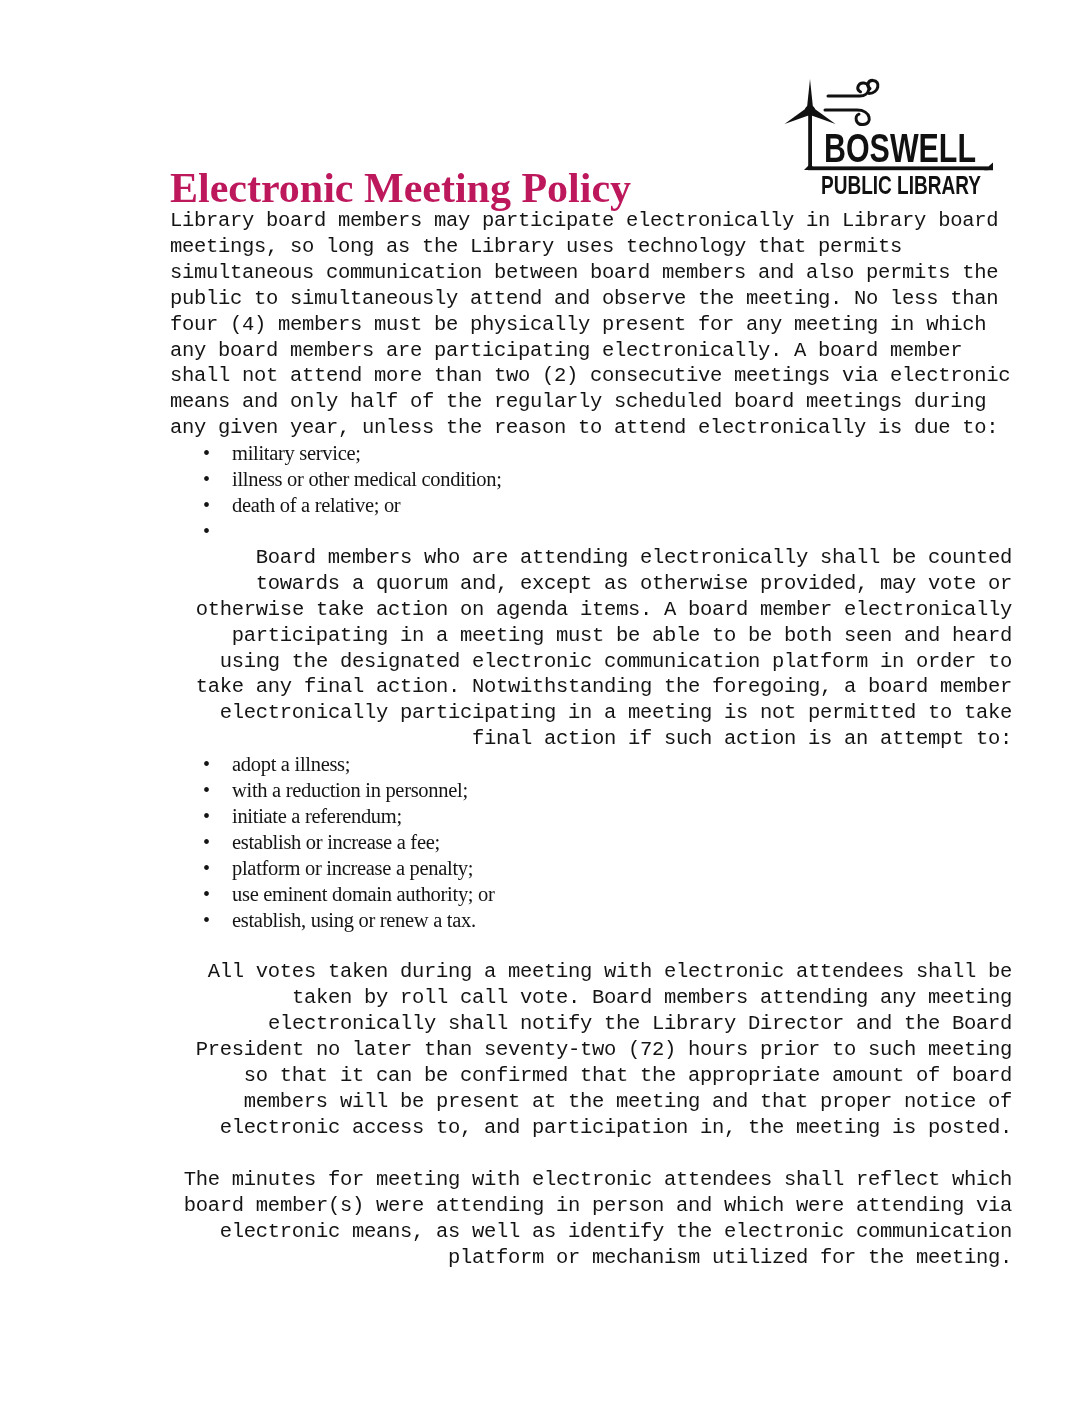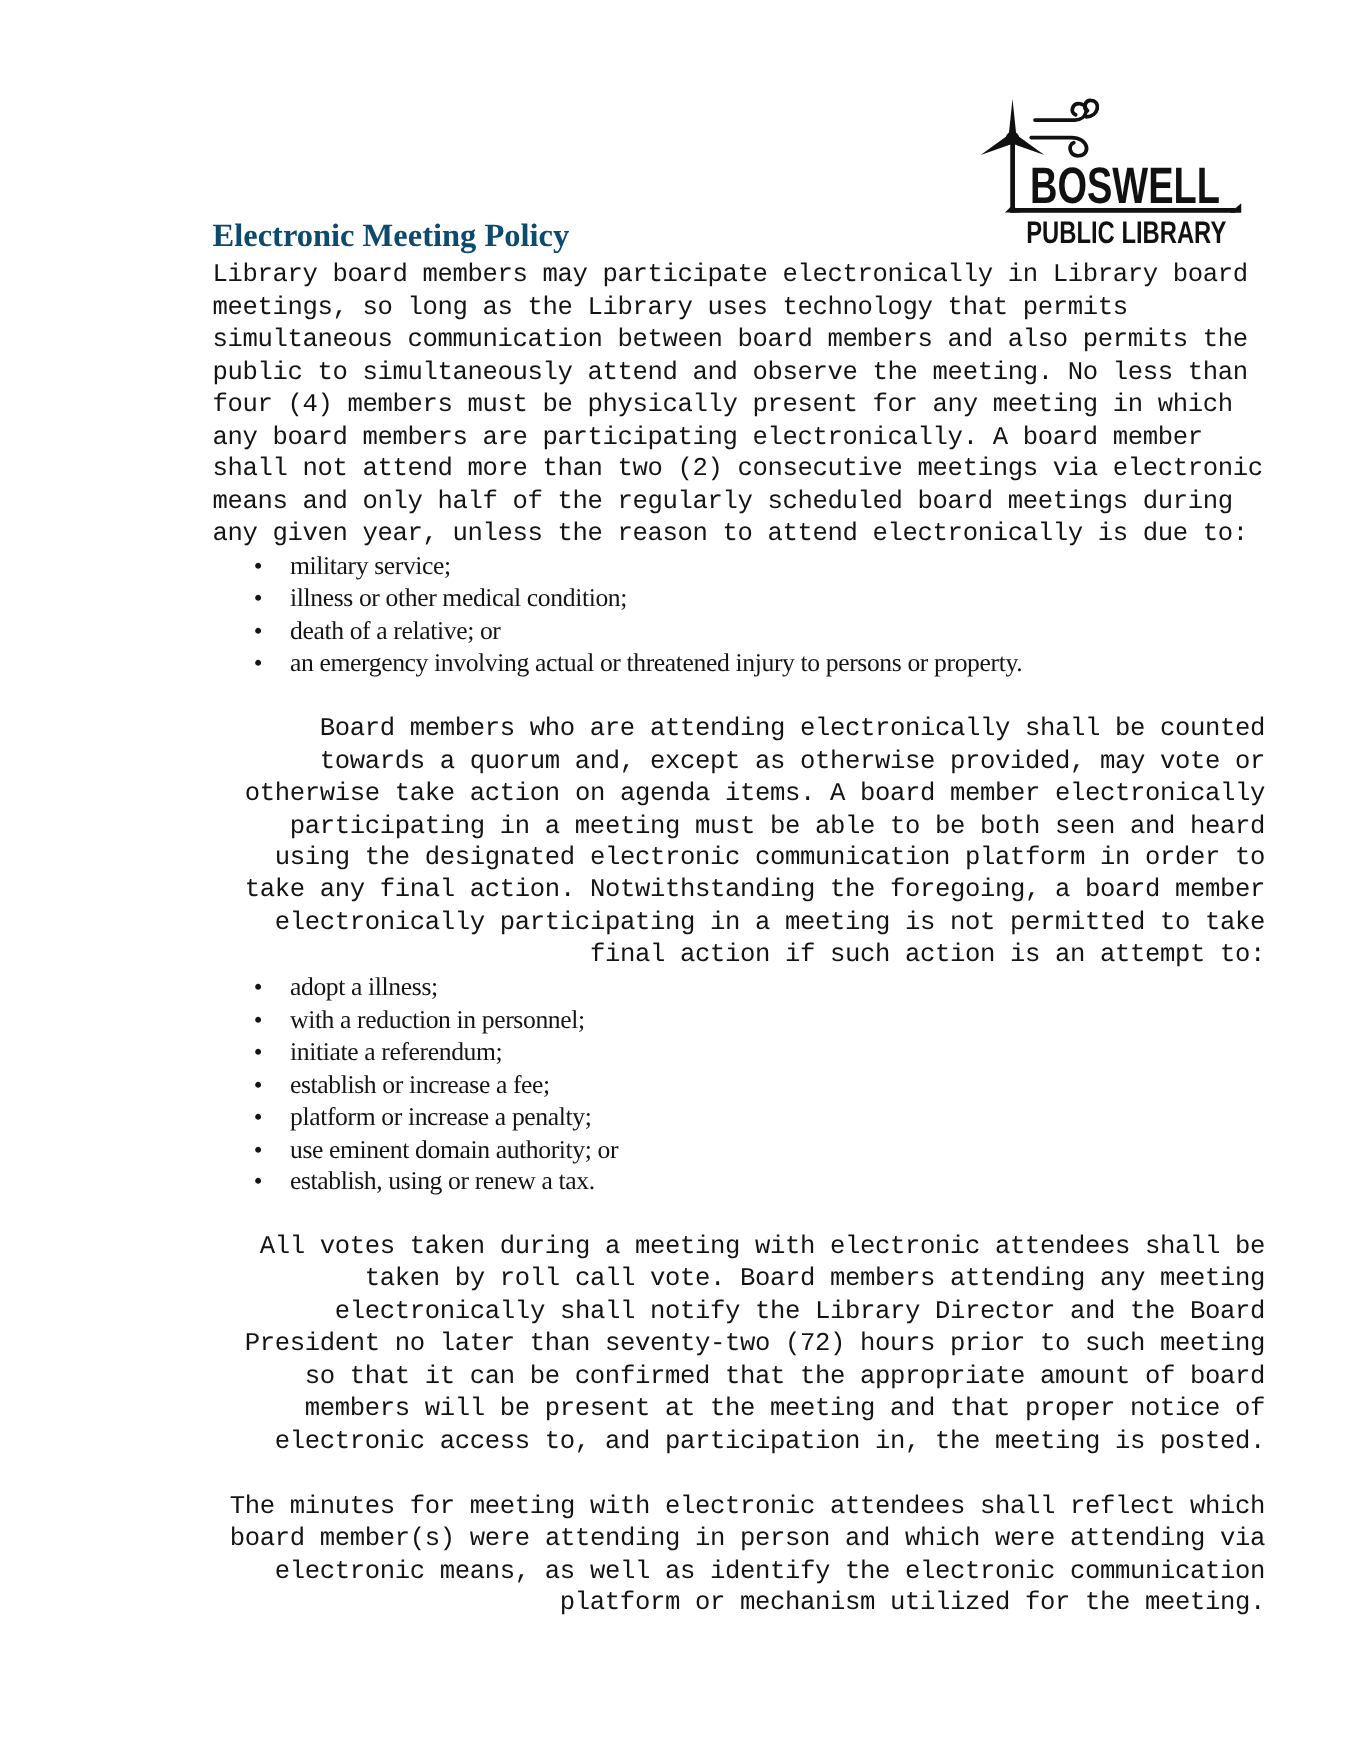--- a/index.html
+++ b/index.html
@@ -26,25 +26,25 @@
     fill: #111;
   }
 
   
   .content {
     position: absolute;
     left: 128px; top: 170px;
     width: 842px;
   }
   .doc-title {
-    font-size: 26px;
+    font-size: 42px;
     line-height: 37px;
     font-weight: bold;
     margin: 0 0 1px 0;
-    color: #0c4a6e;
+    color: #be185d;
     letter-spacing: 0;
   }
   .para {
     font-size: 20.5px;
     line-height: 25.9px;
     letter-spacing: -0.3px;
     margin: 0;
     text-align: left;
     font-family: Liberation Mono, monospace;
   }
@@ -114,21 +114,20 @@
       <li>
         <span class="bullet-dot">•</span>
         <span>illness or other medical condition;</span>
       </li>
       <li>
         <span class="bullet-dot">•</span>
         <span>death of a relative; or</span>
       </li>
       <li>
         <span class="bullet-dot">•</span>
-        <span>an emergency involving actual or threatened injury to persons or property.</span>
       </li>
     </ul>
 
     <p class="para gap-above">Board members who are attending electronically shall be counted towards a quorum and, except as otherwise provided, may vote or otherwise take action on agenda items. A board member electronically participating in a meeting must be able to be both seen and heard using the designated electronic communication platform in order to take any final action. Notwithstanding the foregoing, a board member electronically participating in a meeting is not permitted to take final action if such action is an attempt to:</p>
 
     <ul class="bullets">
       <li>
         <span class="bullet-dot">•</span>
         <span>adopt a illness;</span>
       </li>

